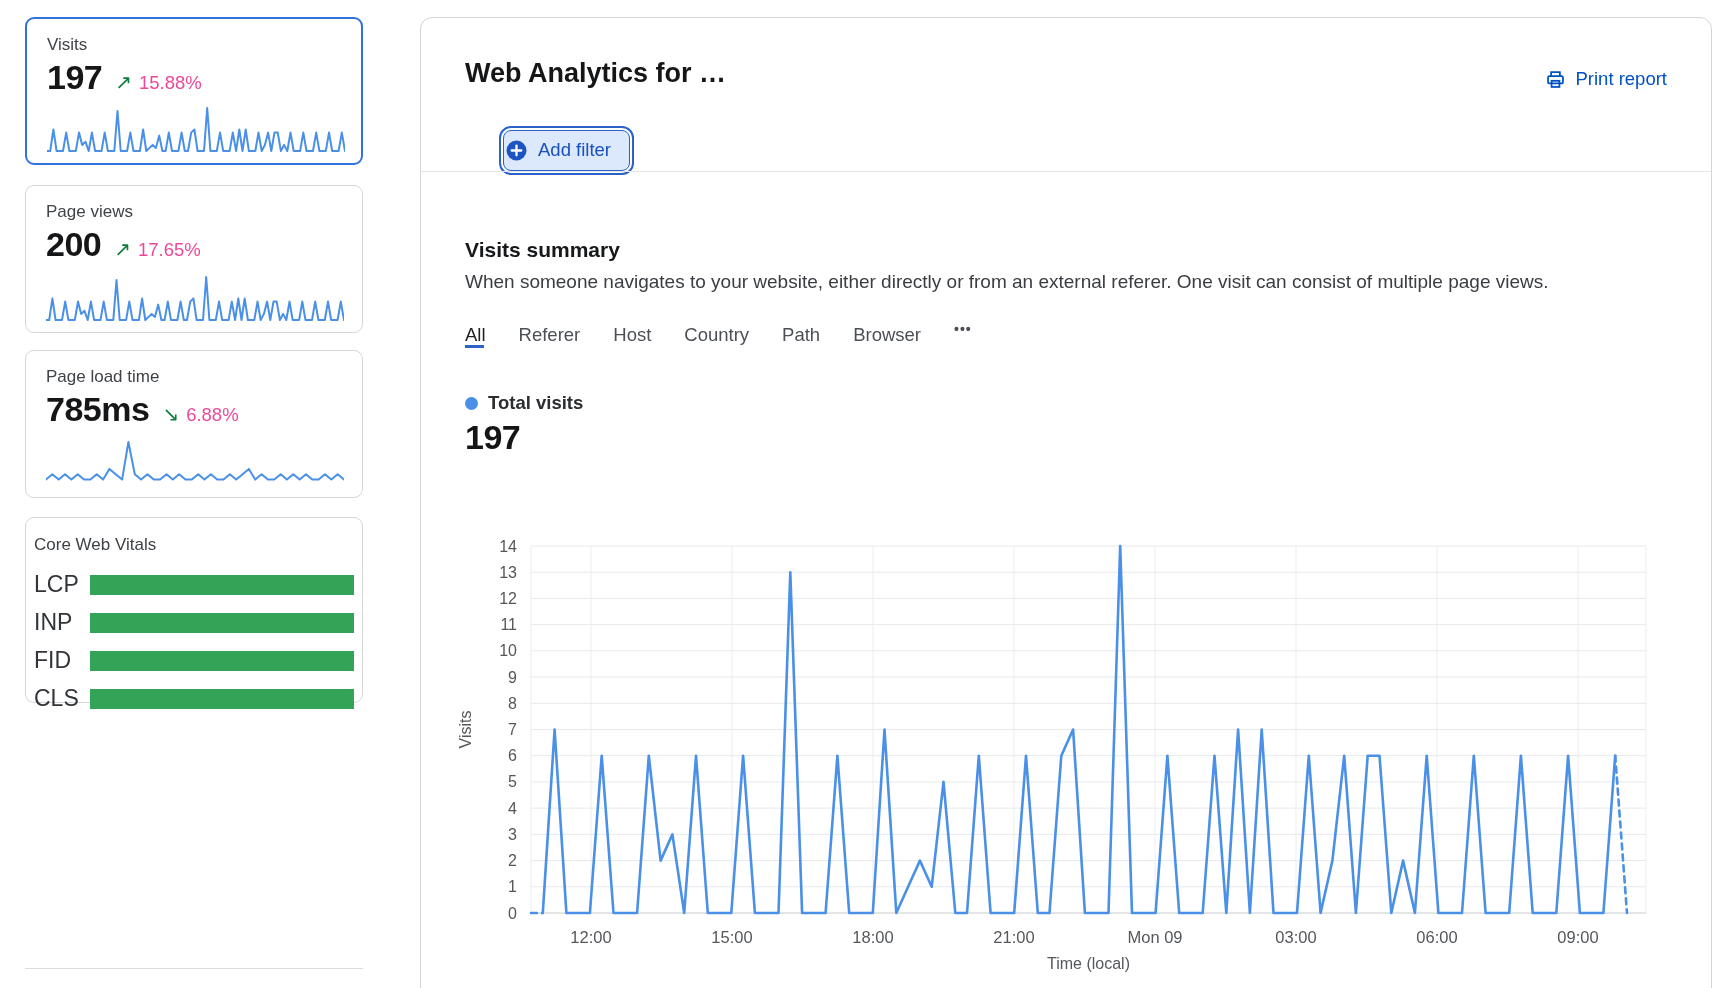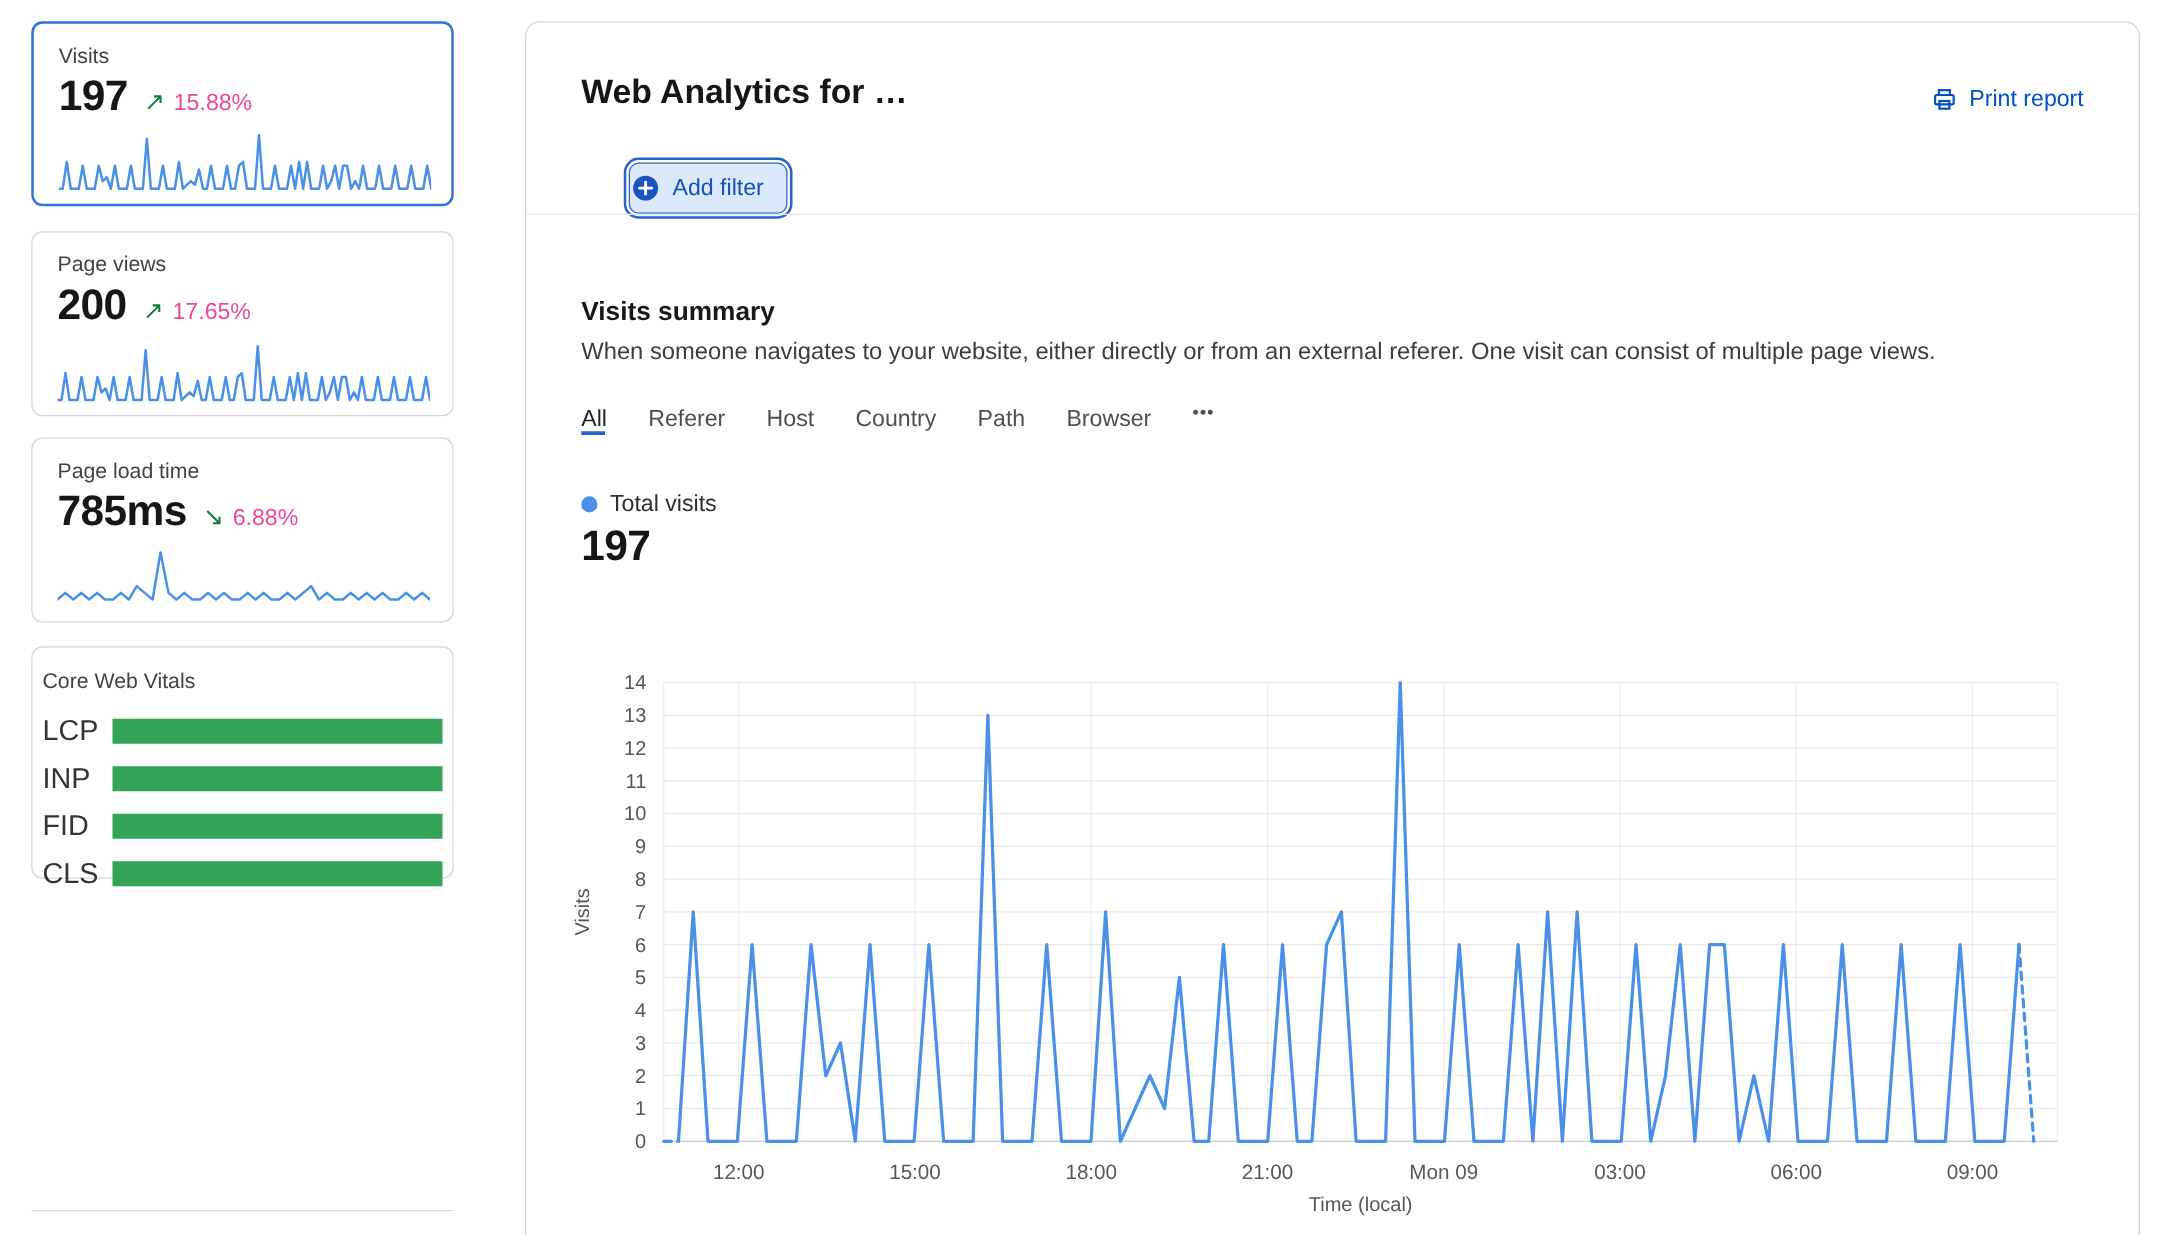--- a/index.html
+++ b/index.html
@@ -49,21 +49,21 @@
 
   .section-title { position:absolute; left:44px; top:220px; font-size:21px; font-weight:700; color:#17181a; }
   .section-desc { position:absolute; left:44px; top:253px; font-size:19px; color:#3a3d42; white-space:nowrap; }
   .tabs { position:absolute; left:44px; top:303px; display:flex; align-items:center; gap:33px; }
   .tab { background:none; border:none; padding:0 0 2px; font-family:"Liberation Sans", sans-serif;
     font-size:18.5px; color:#4c5056; cursor:pointer; position:relative; }
   .tab.active { color:#1e2023; }
   .tab.active::after { content:""; position:absolute; left:0; right:2px; bottom:0; height:3px; background:#2a62c9; }
   .tab.more { font-size:14px; font-weight:700; letter-spacing:1px; padding-bottom:14px; }
 
-  .legend { position:absolute; left:44px; top:374px; display:flex; align-items:center; gap:10px; cursor:pointer; }
+  .legend { position:absolute; left:44px; top:374px; display:flex; align-items:center; gap:10px; cursor:pointer;font-weight:bold; }
   .legend-dot { width:13px; height:13px; border-radius:50%; background:#4a90e8; }
   .legend-label { font-size:18.5px; color:#2b2d30; }
   .total-value { position:absolute; left:44px; top:400px; font-size:34px; font-weight:700; color:#141517; letter-spacing:-0.5px; }
   #main-chart { position:absolute; left:20px; top:513px; width:1260px; height:455px; }
   #main-chart text { font-family:"Liberation Sans", sans-serif; }
 </style>
 </head>
 <body>
 
 <div class="page">

